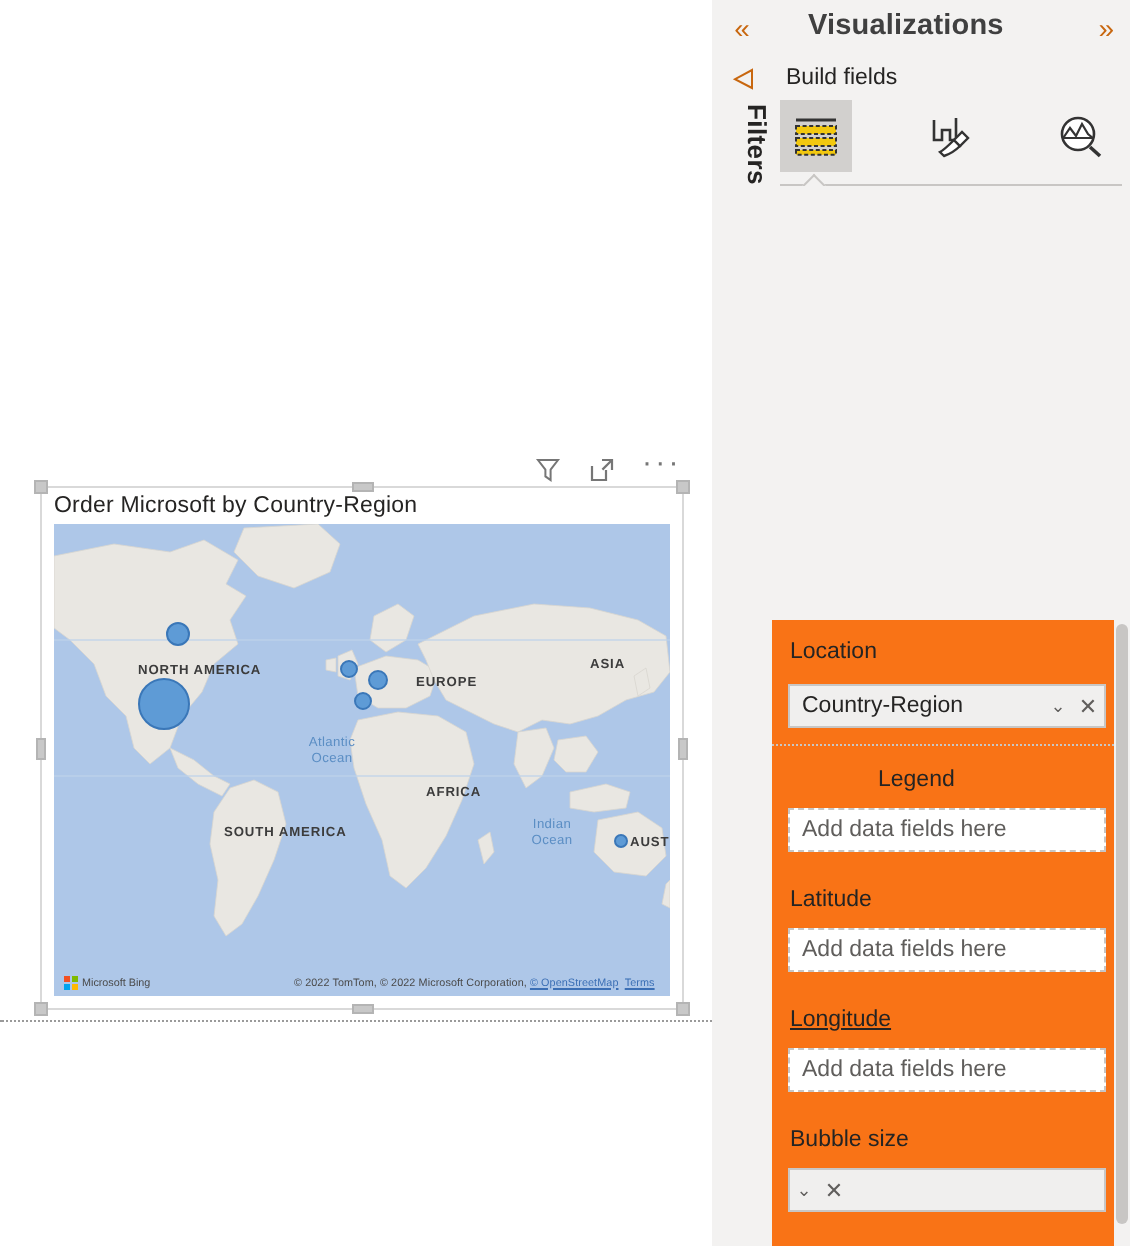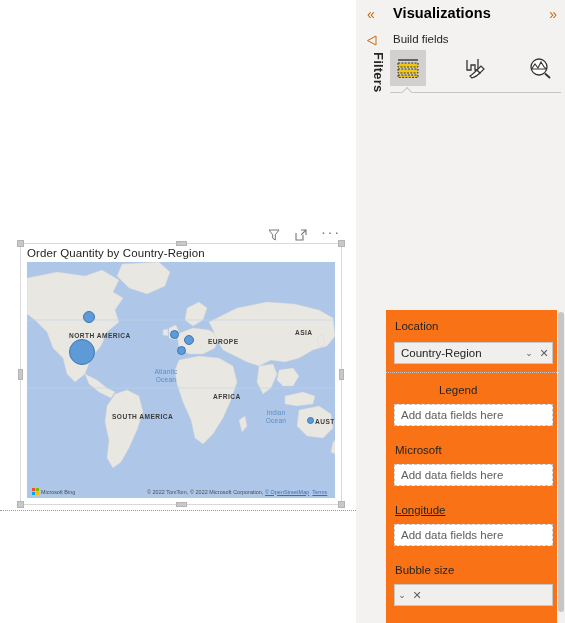--- a/index.html
+++ b/index.html
@@ -91,21 +91,21 @@
     text-align:left;
   }
 
   
   .viz-pane{
     position:absolute;left:386px;top:0;width:179px;height:623px;
     background:#f3f2f1;
   }
   .viz-header{position:absolute;left:0;top:0;width:179px;height:30px;}
   .viz-title{
-    position:absolute;left:7px;top:5px;font-size:14.5px;color:#000000;font-weight:700;
+    position:absolute;left:18px;top:5px;font-size:14.5px;color:#404040;font-weight:700;
     letter-spacing:.1px;
   }
   .viz-expand{
     position:absolute;right:8px;top:5px;color:#c8670f;font-size:14px;line-height:18px;cursor:pointer;
   }
   .build-visual-label{
     position:absolute;left:7px;top:33px;font-size:11.5px;color:#252423;
   }
 
   
@@ -187,21 +187,21 @@
         <div class="vh-icon vh-focus">
           <svg width="16" height="16" viewBox="0 0 16 16">
             <path d="M3,6 L3,13 L10,13 L10,8" fill="none" stroke="#767676" stroke-width="1.1"></path>
             <path d="M8,3 L13,3 L13,8" fill="none" stroke="#767676" stroke-width="1.1"></path>
             <line x1="13" y1="3" x2="8.2" y2="7.8" stroke="#767676" stroke-width="1.1"></line>
           </svg>
         </div>
         <div class="vh-icon vh-more">···</div>
       </div>
 
-      <div class="visual-title">Order Quantity by Country-Region</div>
+      <div class="visual-title">Order Microsoft by Country-Region</div>
 
       <div class="map">
         <svg width="308" height="236" viewBox="0 0 308 236">
           <rect x="0" y="0" width="308" height="236" fill="#aec7e8"></rect>
           <g fill="#e9e7e2" stroke="#d8d5cf" stroke-width="0.4">
 
             <path d="M95,2 L132,0 L143,10 L138,24 L120,32 L102,26 L90,14 Z"></path>
 
             <path d="M0,16 L30,10 L58,14 L75,8 L92,18 L86,30 L96,36 L88,48 L92,60 L80,70
                      L74,84 L64,96 L58,112 L48,120 L40,112 L36,96 L26,86 L20,70 L8,58 L0,52 Z"></path>
@@ -407,21 +407,21 @@
       </div>
 
       <div class="well-block" style="top:62px;">
         <div class="well-label" style="top:12px;padding-left:44px;">Legend</div>
         <div class="well-drop" style="top:32px;">
           <span class="placeholder">Add data fields here</span>
         </div>
       </div>
 
       <div class="well-block" style="top:122px;">
-        <div class="well-label" style="top:12px;">Microsoft</div>
+        <div class="well-label" style="top:12px;">Latitude</div>
         <div class="well-drop" style="top:32px;">
           <span class="placeholder">Add data fields here</span>
         </div>
       </div>
 
       <div class="well-block" style="top:182px;">
         <div class="well-label" style="top:12px;text-decoration:underline;">Longitude</div>
         <div class="well-drop" style="top:32px;">
           <span class="placeholder">Add data fields here</span>
         </div>

